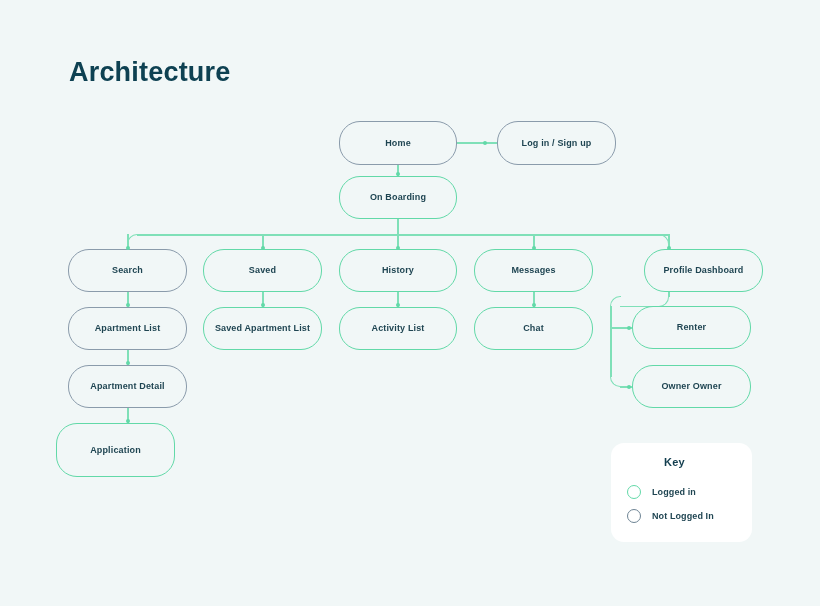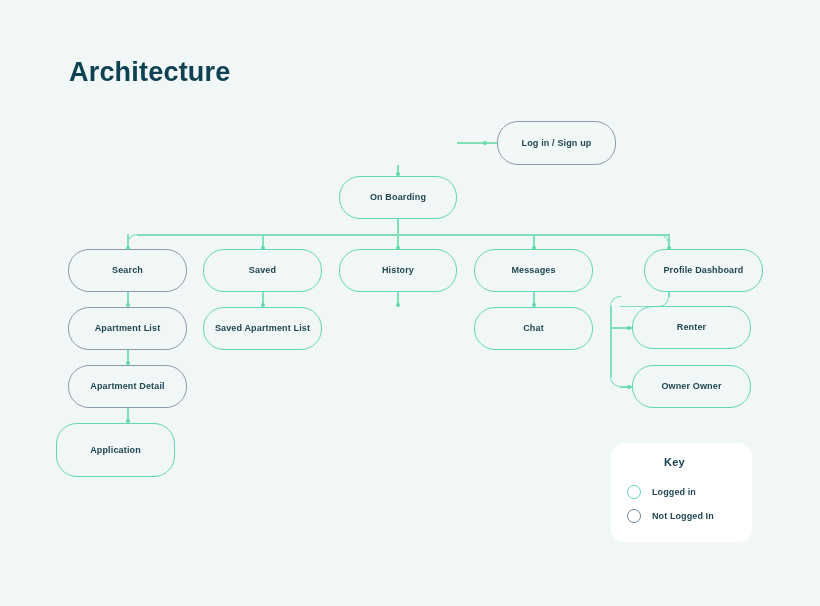--- a/index.html
+++ b/index.html
@@ -170,29 +170,31 @@
 
   <div class="conn v" style="left:610px; top:306px; height:71px;"></div>
 
   <div class="conn h" style="left:610px; top:327px; width:22px;"></div>
   <div class="conn dot" style="left:627px; top:326px;"></div>
 
   <div class="elbow bl" style="left:610px; top:376px; width:11px; height:11px;"></div>
   <div class="conn h" style="left:620px; top:386px; width:13px;"></div>
   <div class="conn dot" style="left:627px; top:385px;"></div>
 
+  <div class="node gray" style="left:339px; top:121px; width:118px; height:44px;">Home</div>
   <div class="node gray" style="left:497px; top:121px; width:119px; height:44px;">Log in / Sign up</div>
   <div class="node green" style="left:339px; top:176px; width:118px; height:43px;">On Boarding</div>
   <div class="node gray" style="left:68px;  top:249px; width:119px; height:43px;">Search</div>
   <div class="node green" style="left:203px; top:249px; width:119px; height:43px;">Saved</div>
   <div class="node green" style="left:339px; top:249px; width:118px; height:43px;">History</div>
   <div class="node green" style="left:474px; top:249px; width:119px; height:43px;">Messages</div>
   <div class="node green" style="left:644px; top:249px; width:119px; height:43px;">Profile Dashboard</div>
   <div class="node gray" style="left:68px;  top:307px; width:119px; height:43px;">Apartment List</div>
   <div class="node green" style="left:203px; top:307px; width:119px; height:43px;">Saved Apartment List</div>
+  <div class="node green" style="left:339px; top:307px; width:118px; height:43px;">Activity List</div>
   <div class="node green" style="left:474px; top:307px; width:119px; height:43px;">Chat</div>
   <div class="node green" style="left:632px; top:306px; width:119px; height:43px;">Renter</div>
   <div class="node gray" style="left:68px;  top:365px; width:119px; height:43px;">Apartment Detail</div>
   <div class="node green" style="left:632px; top:365px; width:119px; height:43px;">Owner Owner</div>
   <div class="node green" style="left:56px;  top:423px; width:119px; height:54px;">Application</div>
 
   <div id="key-card">
     <div id="key-title">Key</div>
 
     <div class="key-row r0">

